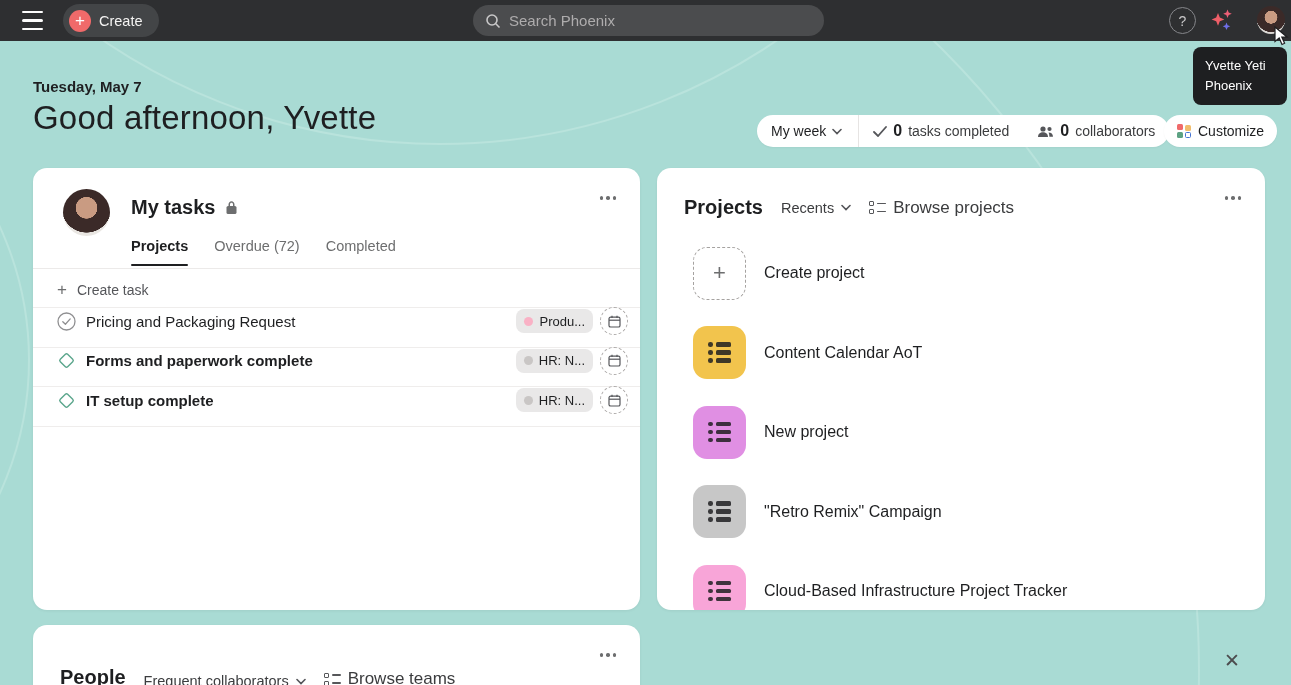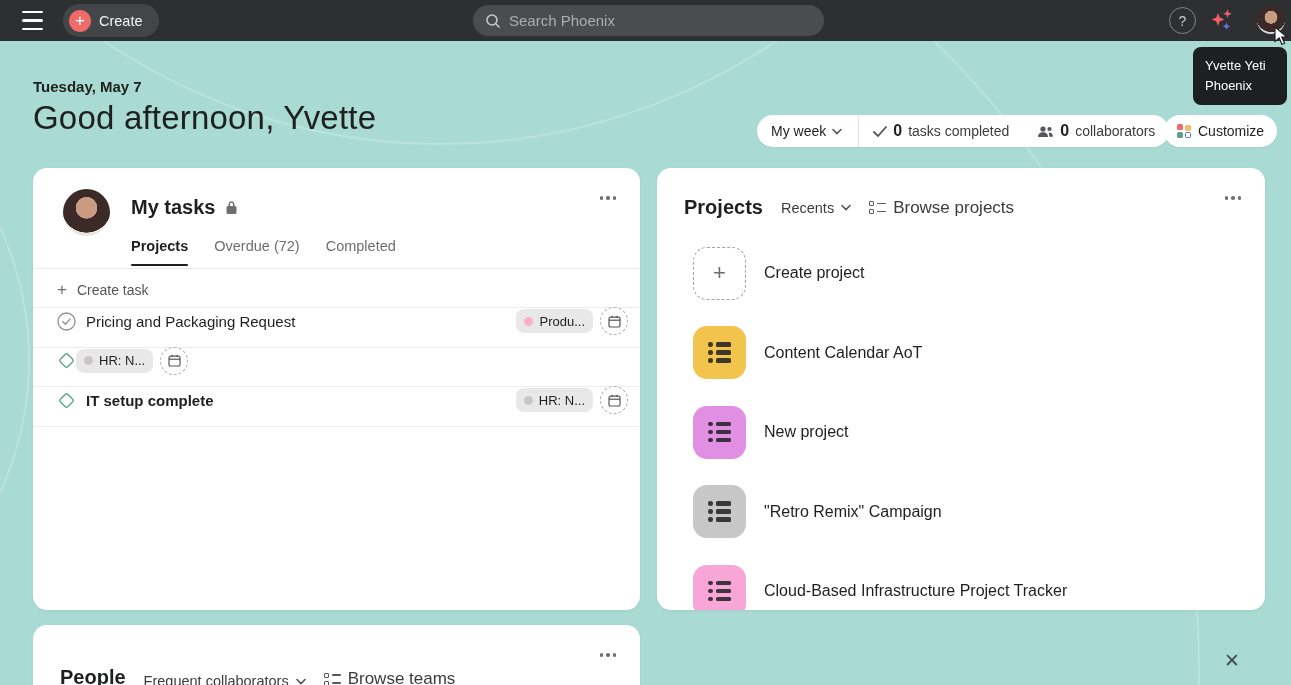--- a/index.html
+++ b/index.html
@@ -247,20 +247,21 @@
               <line x1="4" y1="0.8" x2="4" y2="3"></line>
               <line x1="9" y1="0.8" x2="9" y2="3"></line>
             </svg>
           </span>
       </div>
 
       <div class="task-row bold">
         <svg width="19" height="19" viewBox="0 0 19 19" fill="none">
             <rect x="4.3" y="4.3" width="10.4" height="10.4" rx="1.6" transform="rotate(45 9.5 9.5)" stroke="#5ba68c" stroke-width="1.4"></rect>
           </svg>
+        <span class="task-name">Forms and paperwork complete</span>
         <span class="task-tag">
             <span class="tag-dot" style="background-color: rgb(201, 198, 197);"></span>
             <span>HR: N...</span>
           </span>
         <span class="cal-btn">
             <svg width="13" height="13" viewBox="0 0 13 13" fill="none" stroke="#55565a" stroke-width="1.2">
               <rect x="1" y="2.2" width="11" height="9.8" rx="1.6"></rect>
               <line x1="1" y1="5.2" x2="12" y2="5.2"></line>
               <line x1="4" y1="0.8" x2="4" y2="3"></line>
               <line x1="9" y1="0.8" x2="9" y2="3"></line>

